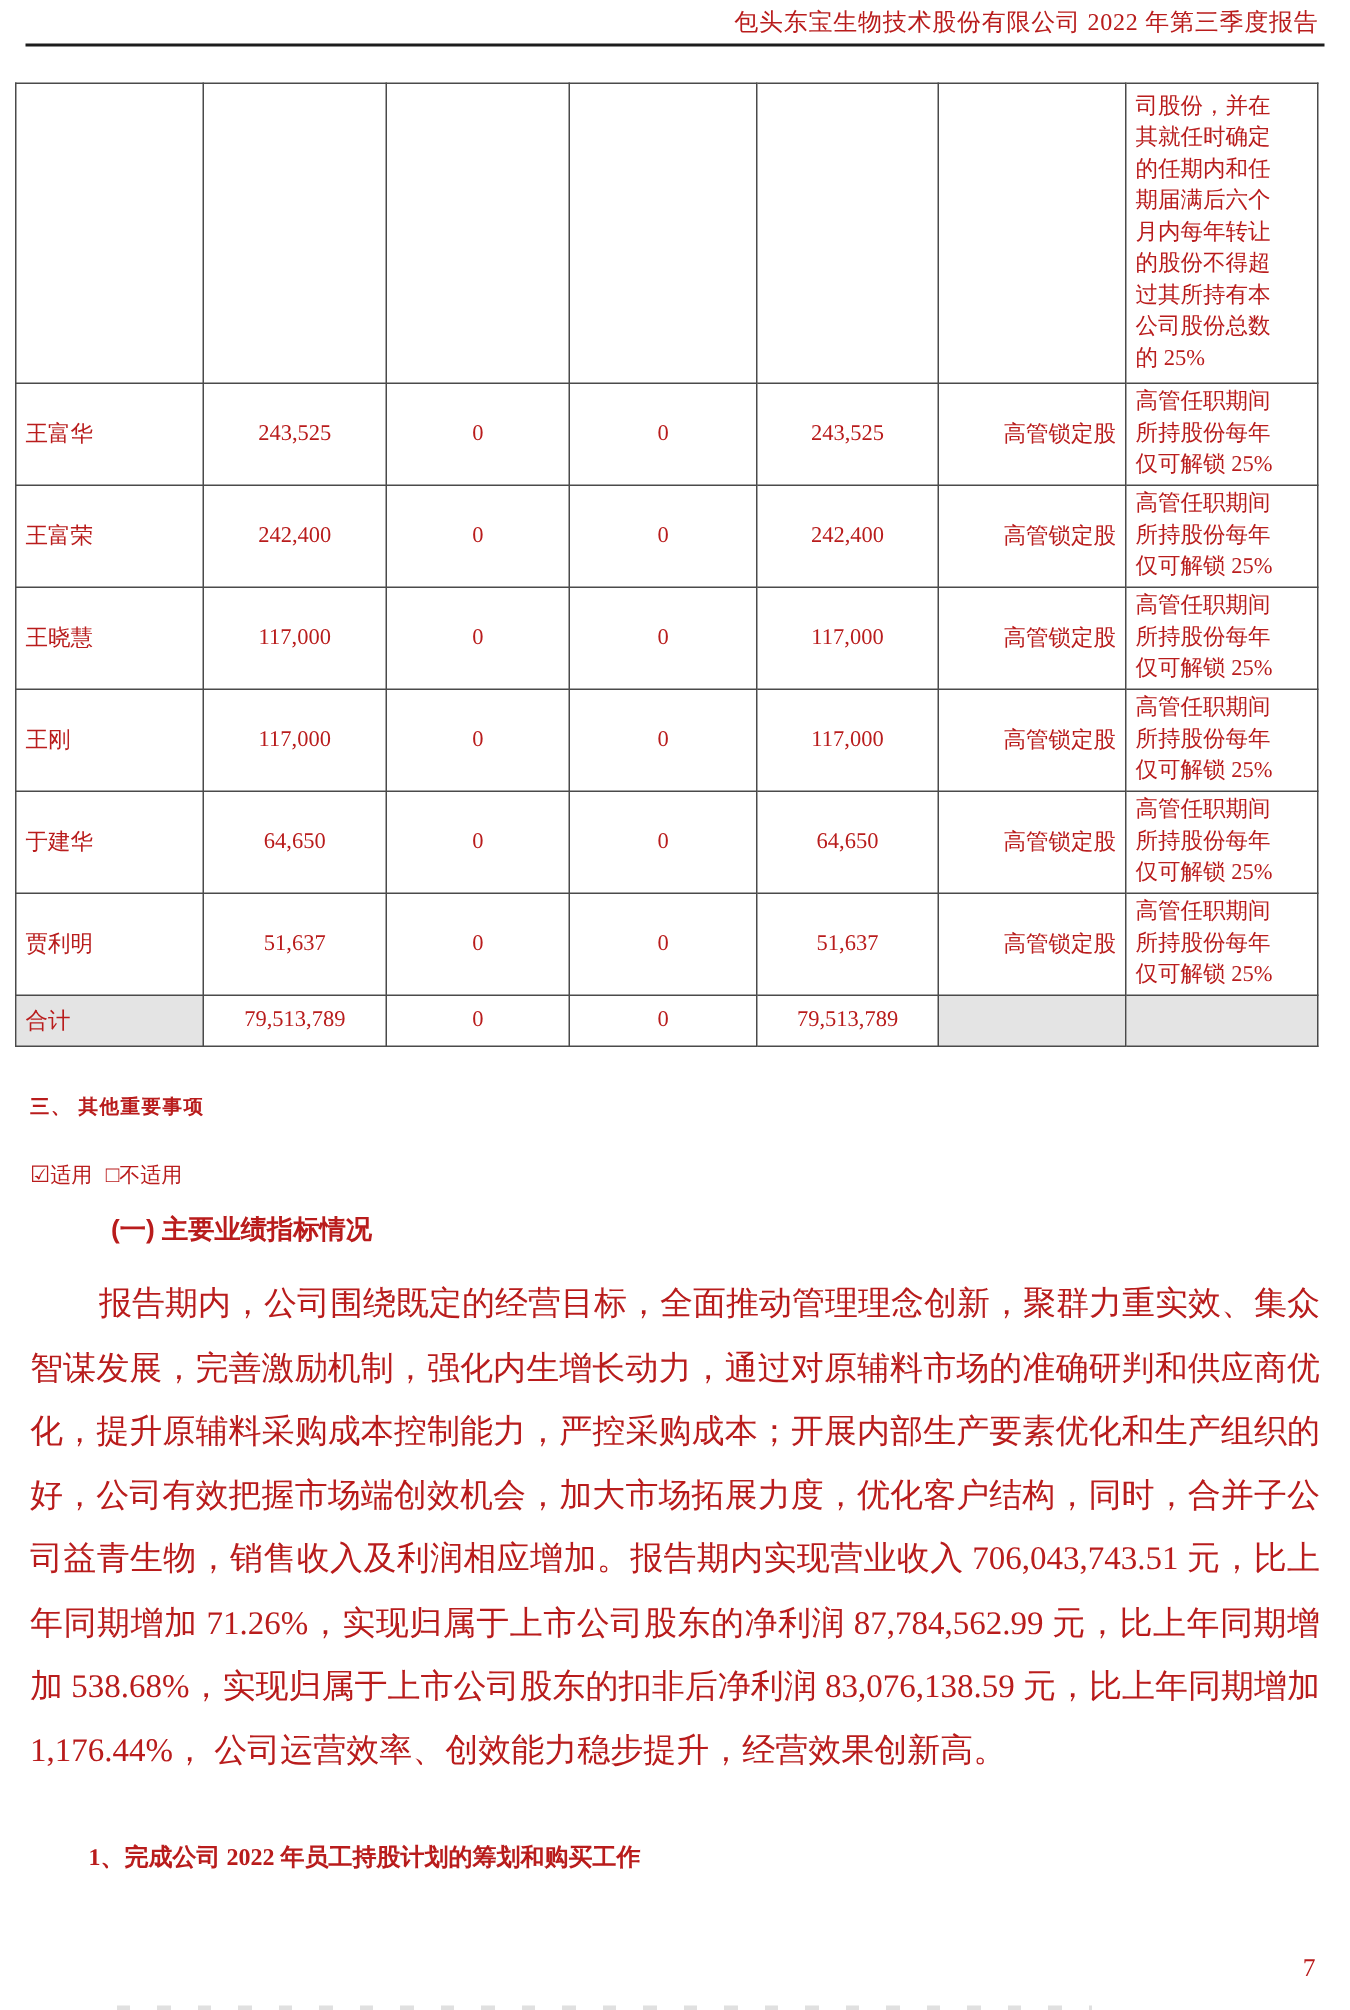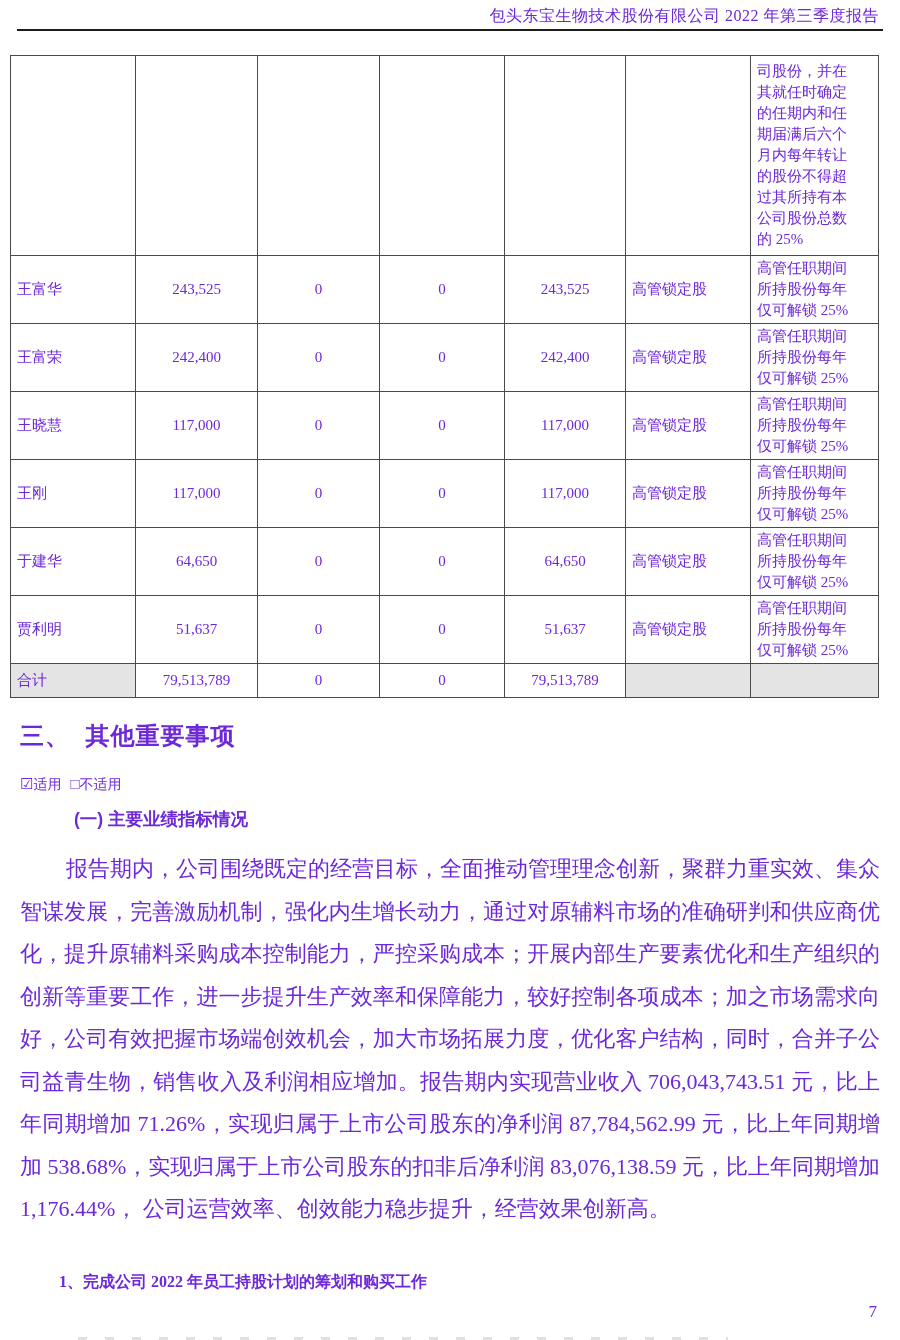--- a/index.html
+++ b/index.html
@@ -2,21 +2,21 @@
 <html><head>
 <meta charset="utf-8">
 <style>
   * { box-sizing: border-box; }
   html, body { margin: 0; padding: 0; background: #ffffff; }
   .page {
     position: relative;
     width: 900px;
     height: 1340px;
     background: #ffffff;
-    color: #6d28d9;
+    color: #b91c1c;
     font-family: "Liberation Serif", "DejaVu Serif", serif;
     overflow: hidden;
   }
 
   
   .hdr {
     margin: 0 17px 0 17px;
     padding: 6px 4px 3px 0;
     border-bottom: 2px solid #1c1c1c;
     text-align: right;
@@ -37,35 +37,35 @@
     font-size: 15px;
     padding: 2px 6px;
     vertical-align: middle;
     overflow: hidden;
   }
   tr.r-tall  { height: 200px; padding-left: 28px; }
   tr.r-mid   { height: 64px; }
   tr.r-total { height: 34px; }
   td.c-name { text-align: left; padding-left: 9px; }
   td.c-num  { text-align: center; padding-right: 11px; }
-  td.c-type { text-align: left; padding-left: 9px; }
+  td.c-type { text-align: right; padding-left: 9px; }
   td.c-note {
     text-align: left;
     white-space: pre-line;
     line-height: 21px;
     padding: 2px 4px 2px 7px;
   }
   td.gray { background: #e4e4e4; }
 
   
   .sec-h {
     margin: 27px 0 0 20px;
-    font-family: Liberation Mono, monospace;
+    font-family: Liberation Serif, serif;
     font-weight: bold;
-    font-size: 24px;
+    font-size: 13px;
     letter-spacing: 1px;
     line-height: 25px;
   }
   .applicable {
     margin: 25px 0 0 20px;
     font-size: 14px;
     line-height: 18px;
   }
   .applicable .box { font-size: 15px; }
   .applicable .gap { display: inline-block; width: 9px; }
@@ -236,21 +236,20 @@
   <div class="applicable">
     <span class="box">☑</span><span>适用</span><span class="gap"></span><span class="box">□</span><span>不适用</span>
   </div>
 
   <div class="sub-h">(一) 主要业绩指标情况</div>
 
   <div class="para">
     <div class="pline pline-first">报告期内，公司围绕既定的经营目标，全面推动管理理念创新，聚群力重实效、集众</div>
     <div class="pline">智谋发展，完善激励机制，强化内生增长动力，通过对原辅料市场的准确研判和供应商优</div>
     <div class="pline">化，提升原辅料采购成本控制能力，严控采购成本；开展内部生产要素优化和生产组织的</div>
-    <div class="pline">创新等重要工作，进一步提升生产效率和保障能力，较好控制各项成本；加之市场需求向</div>
     <div class="pline">好，公司有效把握市场端创效机会，加大市场拓展力度，优化客户结构，同时，合并子公</div>
     <div class="pline">司益青生物，销售收入及利润相应增加。报告期内实现营业收入 706,043,743.51 元，比上</div>
     <div class="pline">年同期增加 71.26%，实现归属于上市公司股东的净利润 87,784,562.99 元，比上年同期增</div>
     <div class="pline">加 538.68%，实现归属于上市公司股东的扣非后净利润 83,076,138.59 元，比上年同期增加</div>
     <div class="pline pline-last">1,176.44%， 公司运营效率、创效能力稳步提升，经营效果创新高。</div>
   </div>
 
 
   <div class="item-h">1、完成公司 2022 年员工持股计划的筹划和购买工作</div>
 

